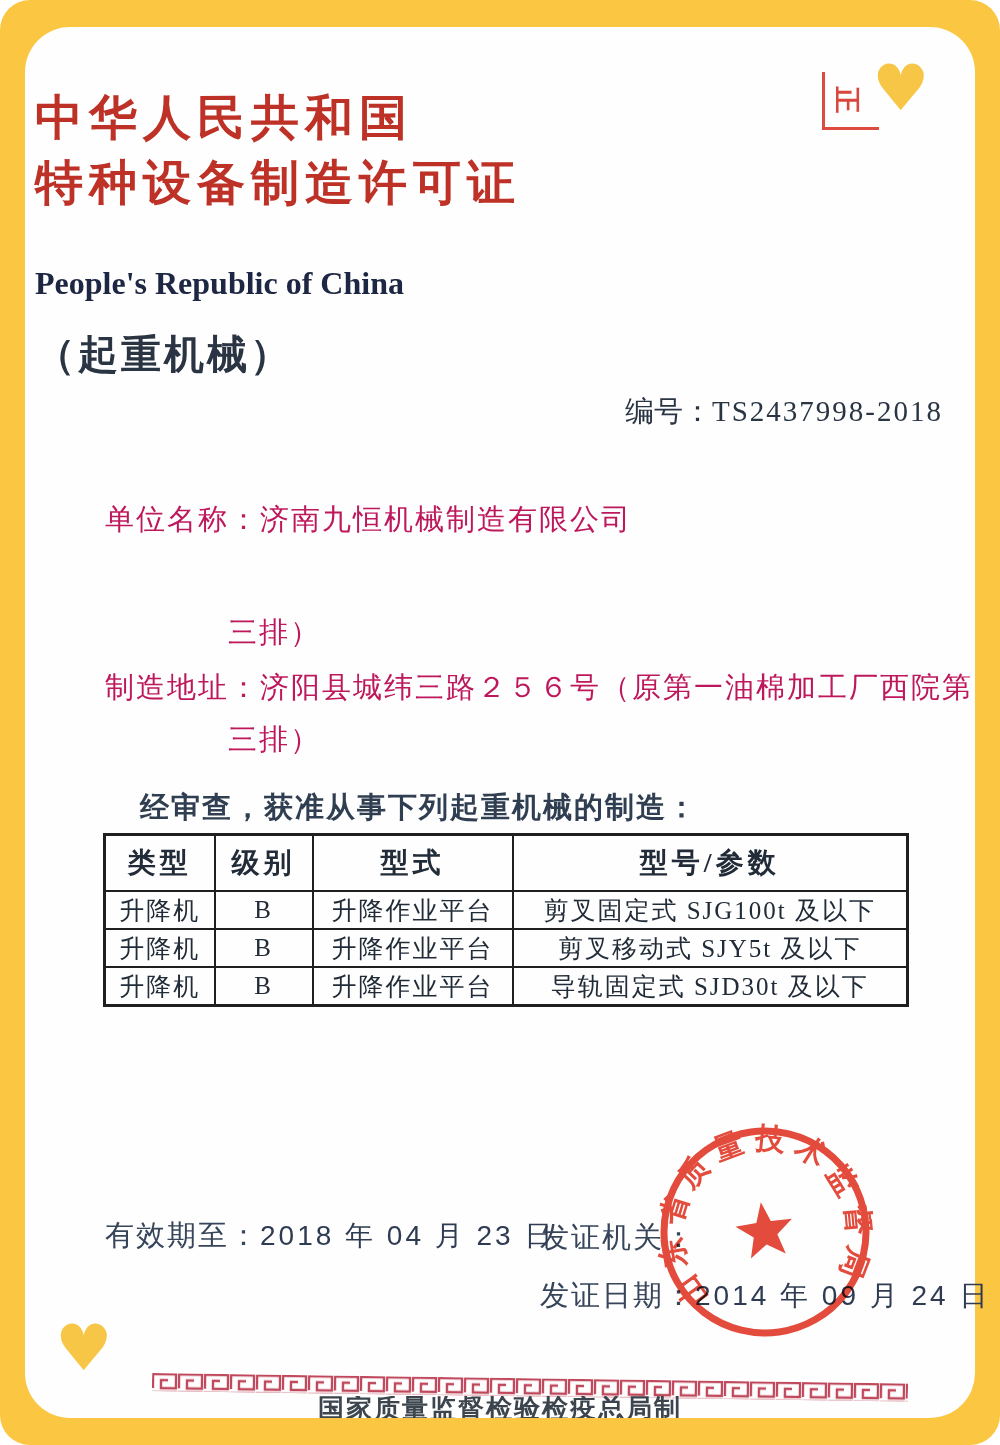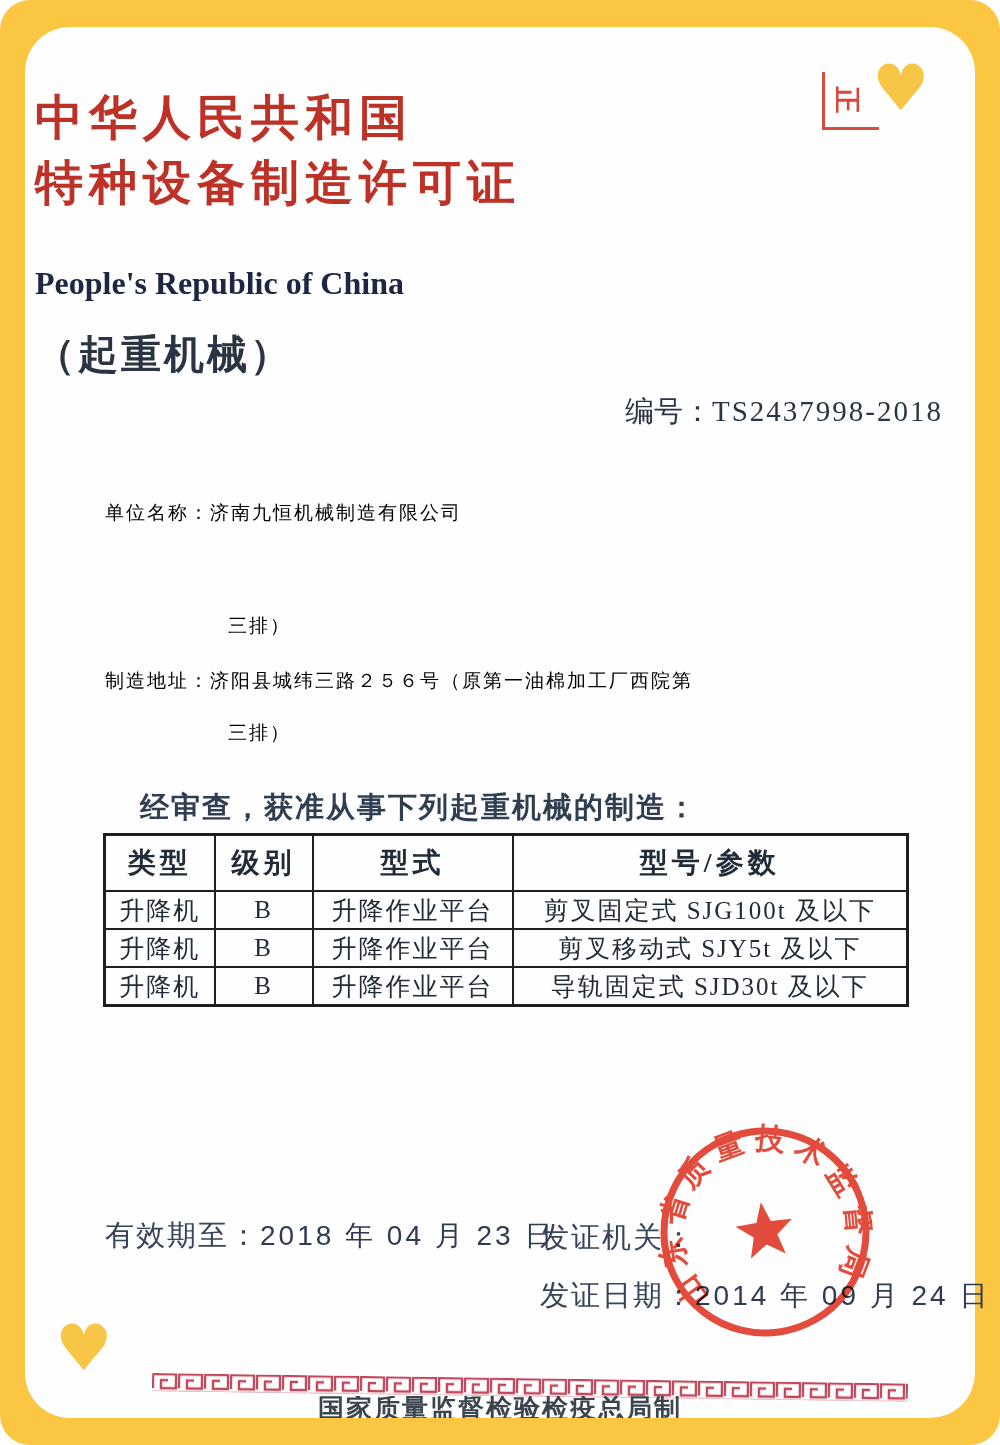--- a/index.html
+++ b/index.html
@@ -15,21 +15,21 @@
     position:absolute;left:25px;top:27px;right:25px;bottom:27px;
     background:#fefefe;border-radius:45px;
   }
   .abs{position:absolute;}
   .center{left:0;width:100%;text-align:left;padding-left:35px;}
   .title-cn{font-size:48px;font-weight:bold;color:#bd3127;letter-spacing:6px;line-height:1;}
   .title-en{font-size:32px;font-weight:bold;color:#1d2642;letter-spacing:0px;line-height:1;}
   .category{font-size:40px;font-weight:bold;color:#2a3442;letter-spacing:3px;}
   .license{font-size:29px;color:#2a3544;}
   .license .num{letter-spacing:2px;}
-  .field{font-size:19px;color:#000000;letter-spacing:2px;white-space:nowrap;}
+  .field{font-size:29px;color:#be185d;letter-spacing:2px;white-space:nowrap;}
   .note{font-size:29px;color:#303e52;letter-spacing:2px;font-weight:bold;}
   table.lic{
     border-collapse:collapse;table-layout:fixed;
     width:803px;border:3px solid #1f1f1f;background:transparent;
   }
   table.lic th, table.lic td{
     border:2px solid #1f1f1f;text-align:center;vertical-align:middle;
     color:#222c38;overflow:hidden;white-space:nowrap;
   }
   table.lic th{height:52px;font-size:28px;font-weight:bold;letter-spacing:4px;}

